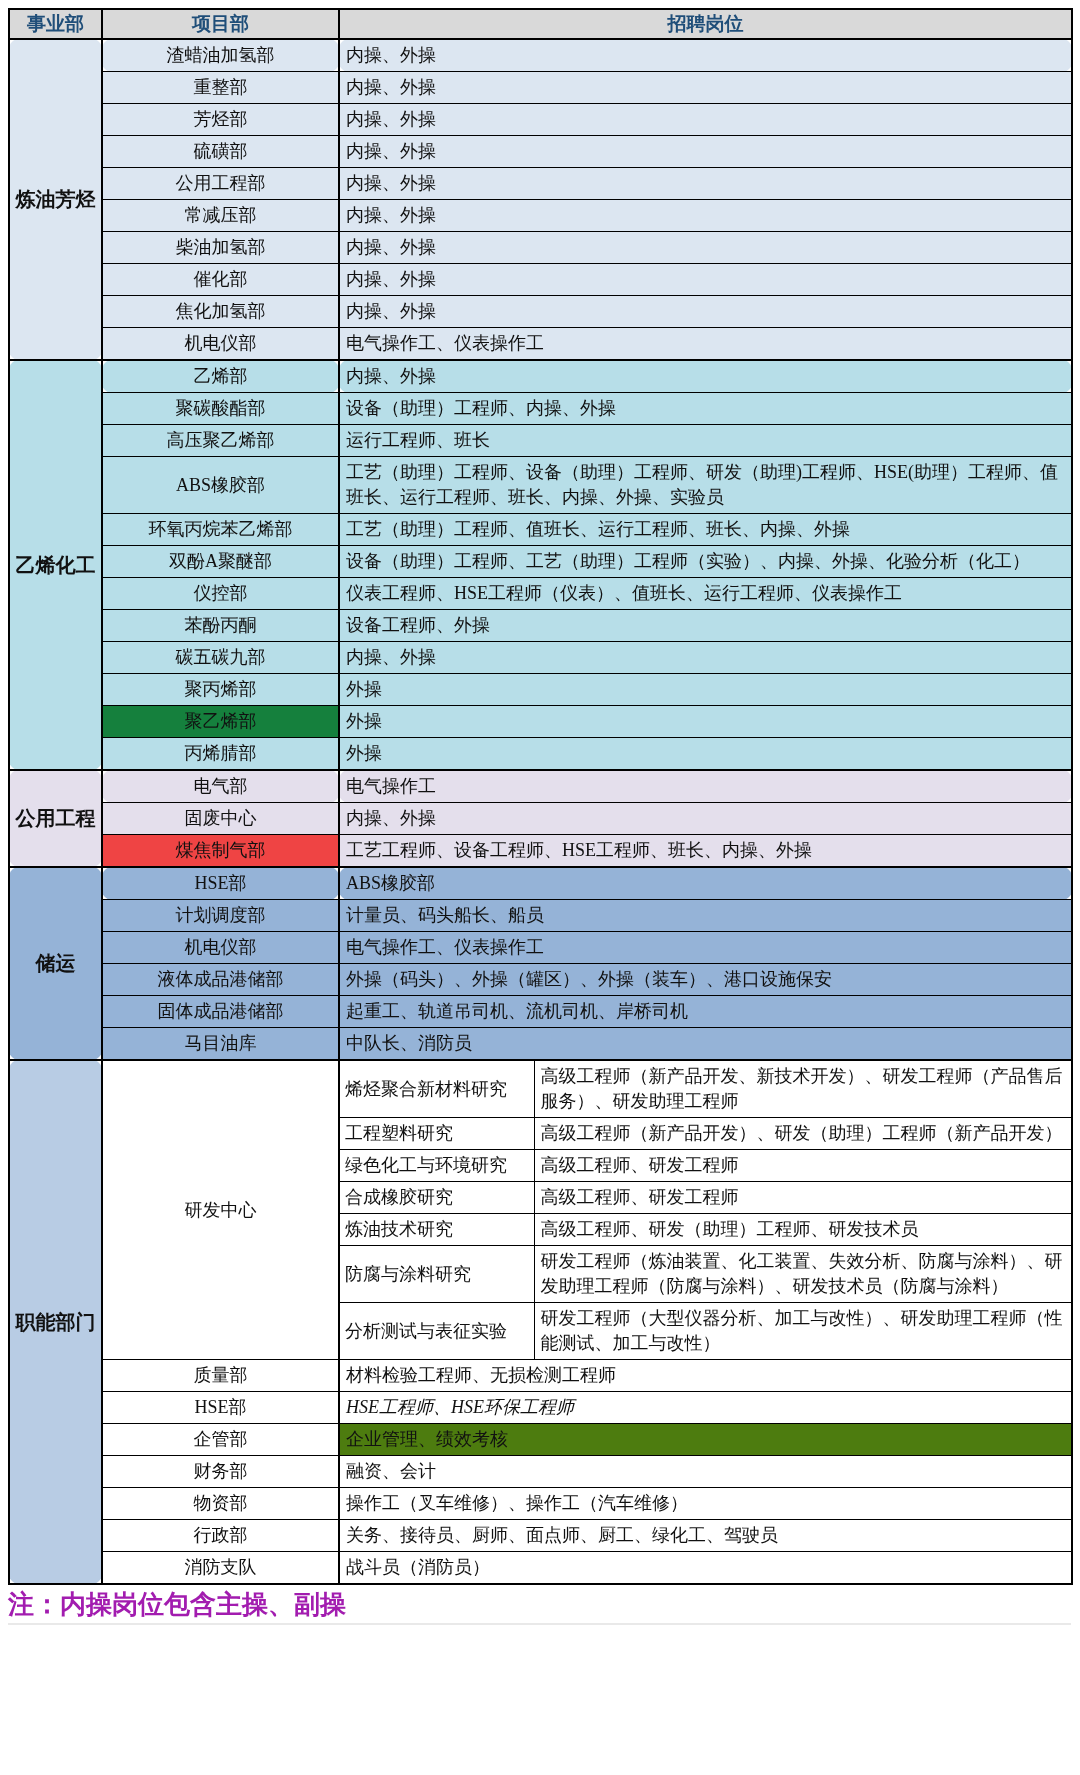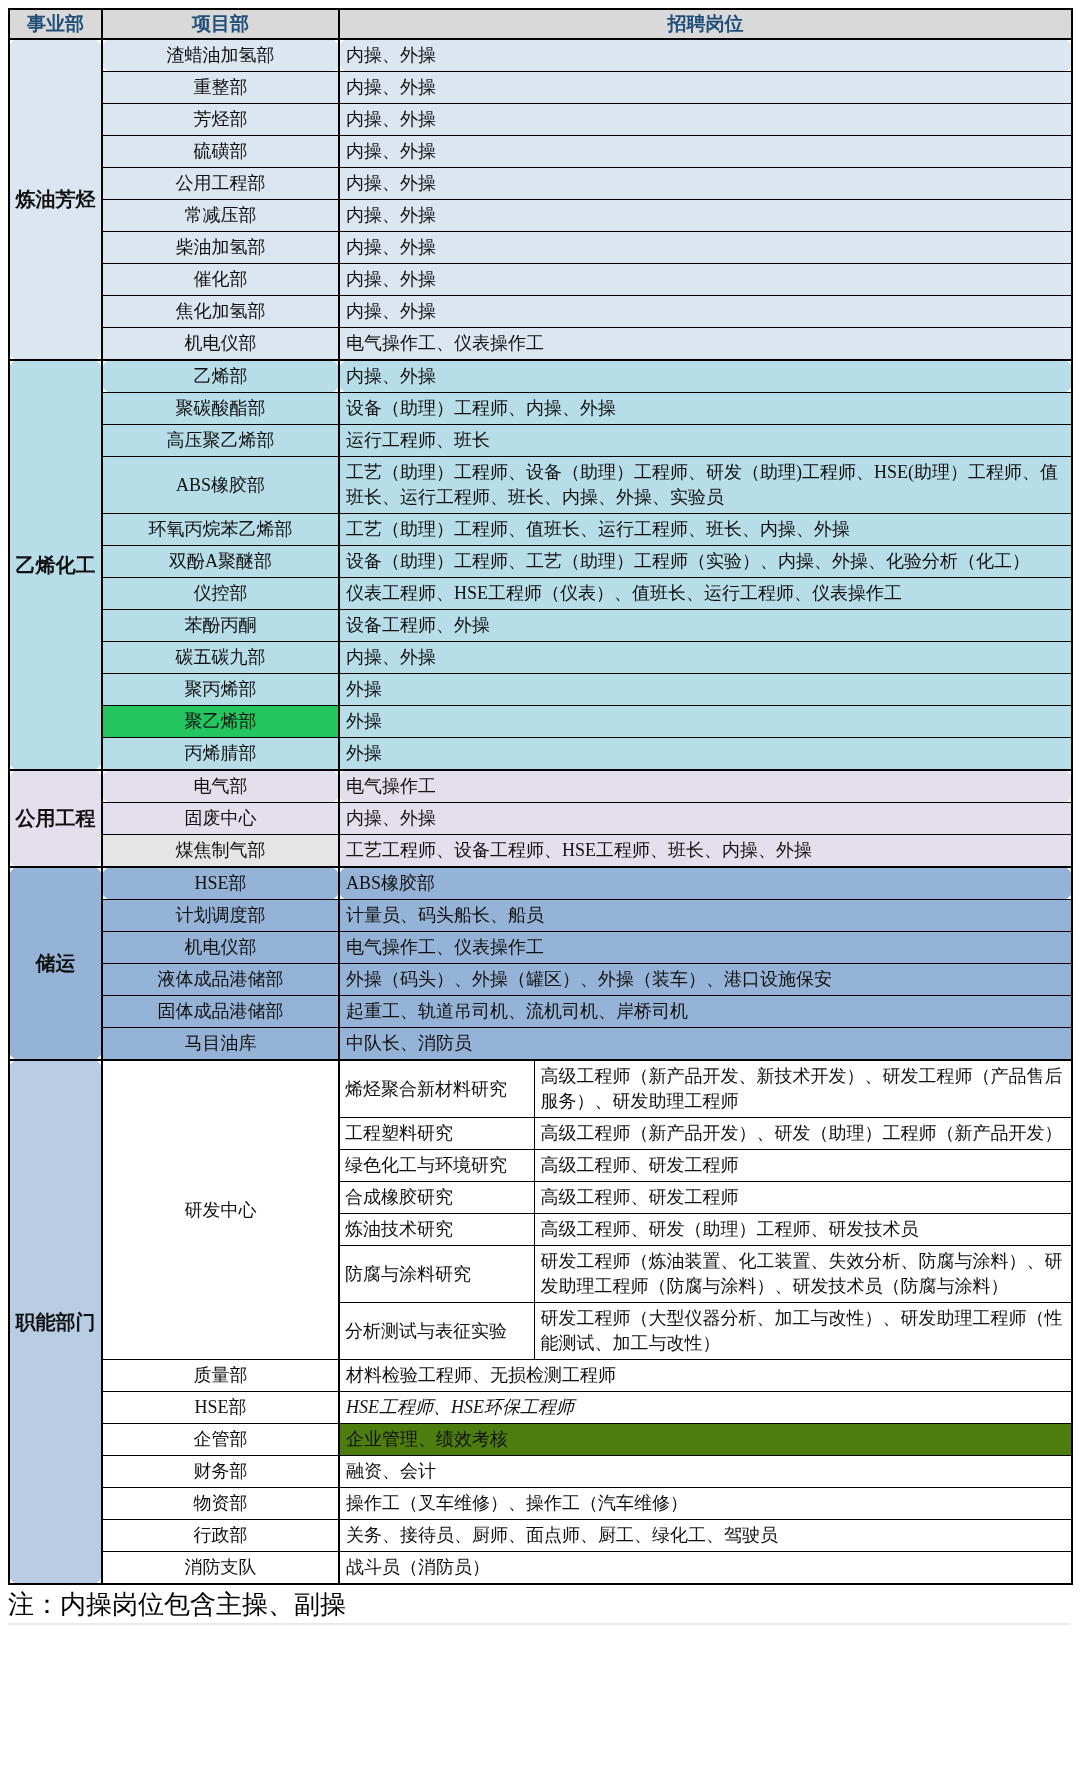--- a/index.html
+++ b/index.html
@@ -61,24 +61,24 @@
     border-left: 2px solid var(--border-color);
     border-right: 2px solid var(--border-color);
   }
   td.area-cell { text-align: left; padding-left: 5px; }
   td.positions-cell { text-align: left; padding-left: 6px; }
   .notes {
     width: 1063px;
   }
   .note-line {
     font-family: "Liberation Sans", sans-serif;
-    font-weight: normal;
+    font-weight: bold;
     font-size: 26px;
     line-height: 36px;
-    color: #000000;
+    color: #a21caf;
     padding: 1px 0;
     border-bottom: 2px solid #e9e9e9;
   }
   .note-line.indent { padding-left: 66px; }
 </style>
 </head>
 <body>
 
 <div class="page">
   <table class="recruit">
@@ -172,38 +172,38 @@
         </tr>
         <tr>
           <td class="dept-cell" style="background: rgb(183, 222, 232);">碳五碳九部</td>
           <td class="positions-cell" colspan="2" style="background: rgb(183, 222, 232);">内操、外操</td>
         </tr>
         <tr>
           <td class="dept-cell" style="background: rgb(183, 222, 232);">聚丙烯部</td>
           <td class="positions-cell" colspan="2" style="background: rgb(183, 222, 232);">外操</td>
         </tr>
         <tr>
-          <td class="dept-cell" style="background: #22c55e; margin-left: 44px;">聚乙烯部</td>
+          <td class="dept-cell" style="background: #15803d; margin-left: 44px;">聚乙烯部</td>
           <td class="positions-cell" colspan="2" style="background: rgb(183, 222, 232);">外操</td>
         </tr>
         <tr>
           <td class="dept-cell" style="background: rgb(183, 222, 232);">丙烯腈部</td>
           <td class="positions-cell" colspan="2" style="background: rgb(183, 222, 232);">外操</td>
         </tr>
         <tr class="section-start">
           <td class="section-label" rowspan="3" style="background: rgb(228, 223, 236);">公用工程</td>
           <td class="dept-cell" style="background: rgb(228, 223, 236); margin-top: 20px;">电气部</td>
           <td class="positions-cell" colspan="2" style="background: rgb(228, 223, 236);">电气操作工</td>
         </tr>
         <tr>
           <td class="dept-cell" style="background: rgb(228, 223, 236);">固废中心</td>
           <td class="positions-cell" colspan="2" style="background: rgb(228, 223, 236);">内操、外操</td>
         </tr>
         <tr>
-          <td class="dept-cell" style="background: #e5e5e5;">煤焦制气部</td>
+          <td class="dept-cell" style="background: #ef4444;">煤焦制气部</td>
           <td class="positions-cell" colspan="2" style="background: rgb(228, 223, 236);">工艺工程师、设备工程师、HSE工程师、班长、内操、外操</td>
         </tr>
         <tr class="section-start">
           <td class="section-label" rowspan="6" style="background: rgb(149, 179, 215);">储运</td>
           <td class="dept-cell" style="background: rgb(149, 179, 215);">HSE部</td>
           <td class="positions-cell" colspan="2" style="background: rgb(149, 179, 215);">ABS橡胶部</td>
         </tr>
         <tr>
           <td class="dept-cell" style="background: rgb(149, 179, 215);">计划调度部</td>
           <td class="positions-cell" colspan="2" style="background: rgb(149, 179, 215);">计量员、码头船长、船员</td>

